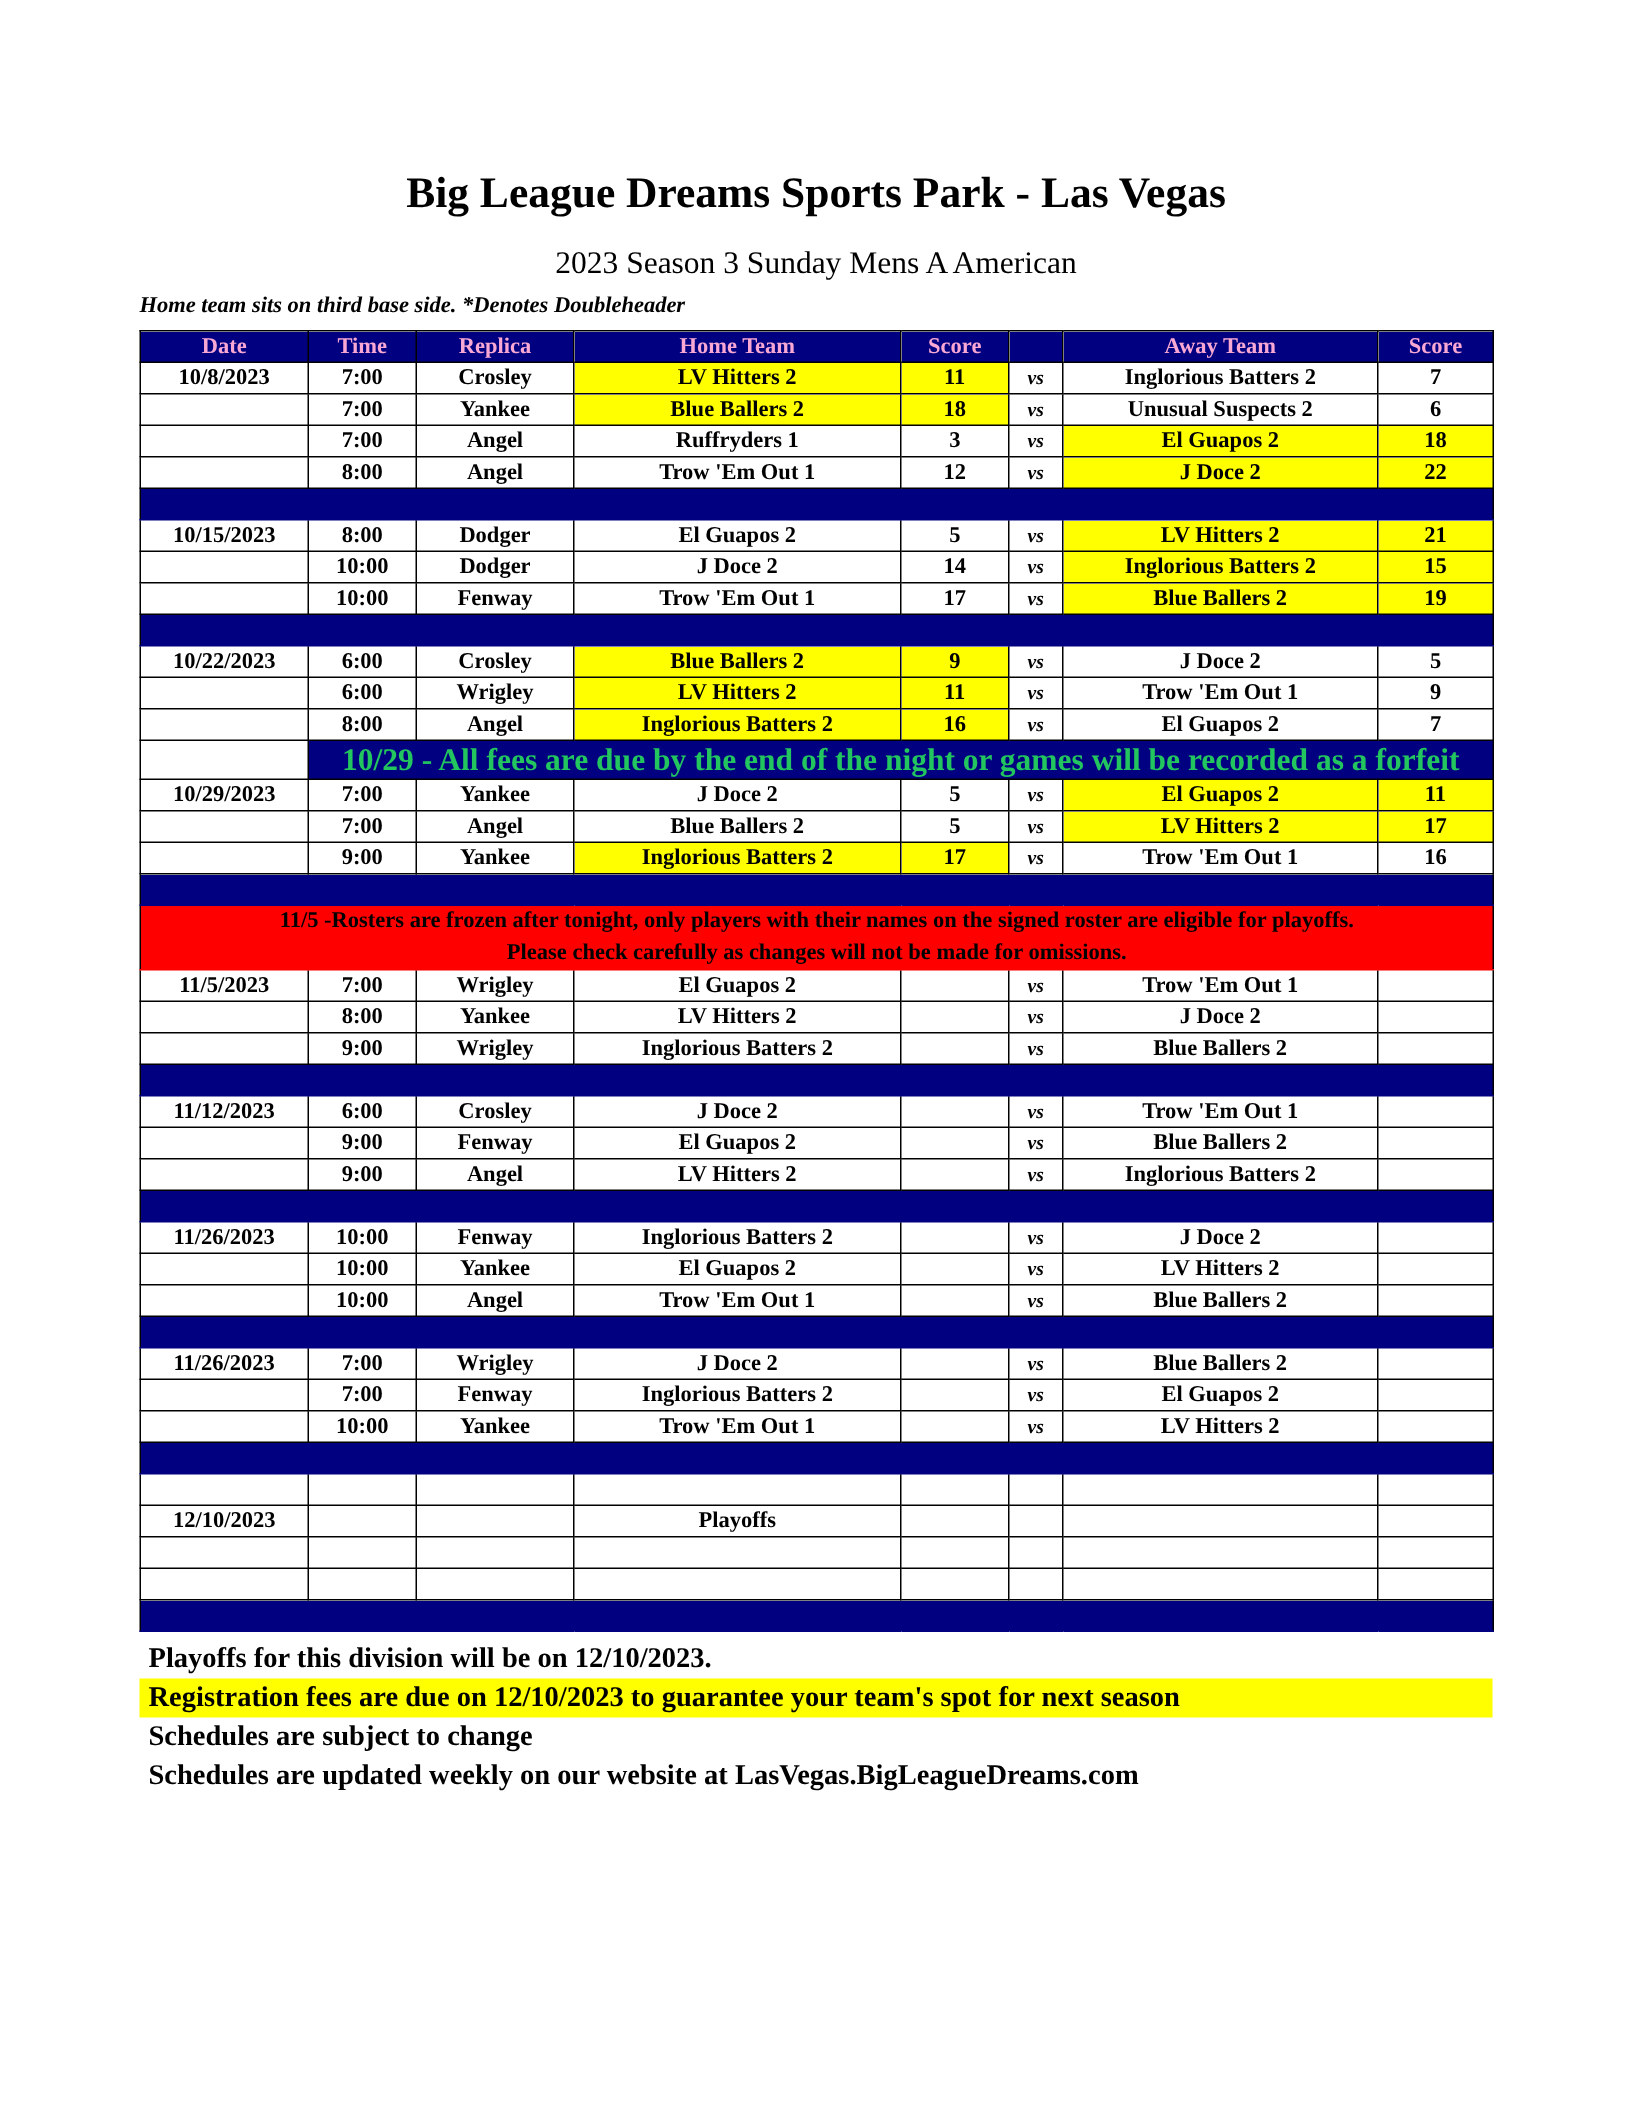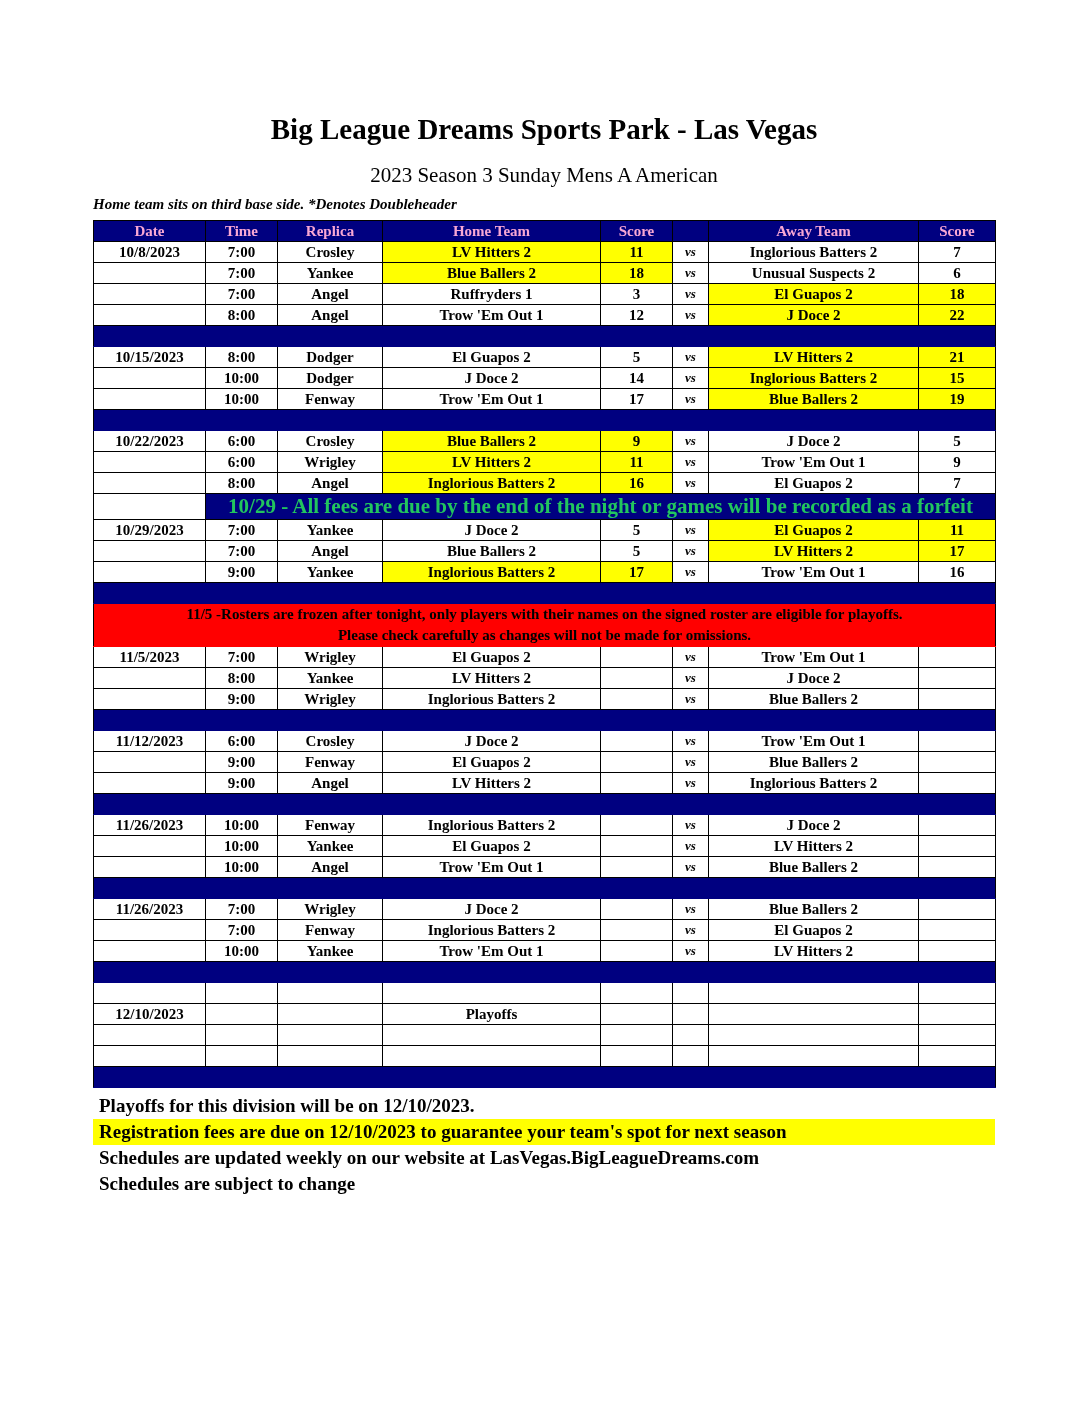--- a/index.html
+++ b/index.html
@@ -469,15 +469,15 @@
         <tr class="sep-row">
           <td colspan="8"></td>
         </tr>
       </tbody>
   </table>
 </div>
 
 <div class="footer">
     <div class="footer-line">Playoffs for this division will be on 12/10/2023.</div>
     <div class="footer-line highlight">Registration fees are due on 12/10/2023 to guarantee your team's spot for next season</div>
+    <div class="footer-line">Schedules are subject to change</div>
     <div class="footer-line">Schedules are updated weekly on our website at LasVegas.BigLeagueDreams.com</div>
-    <div class="footer-line">Schedules are subject to change</div>
   </div>
 
 </body></html>

